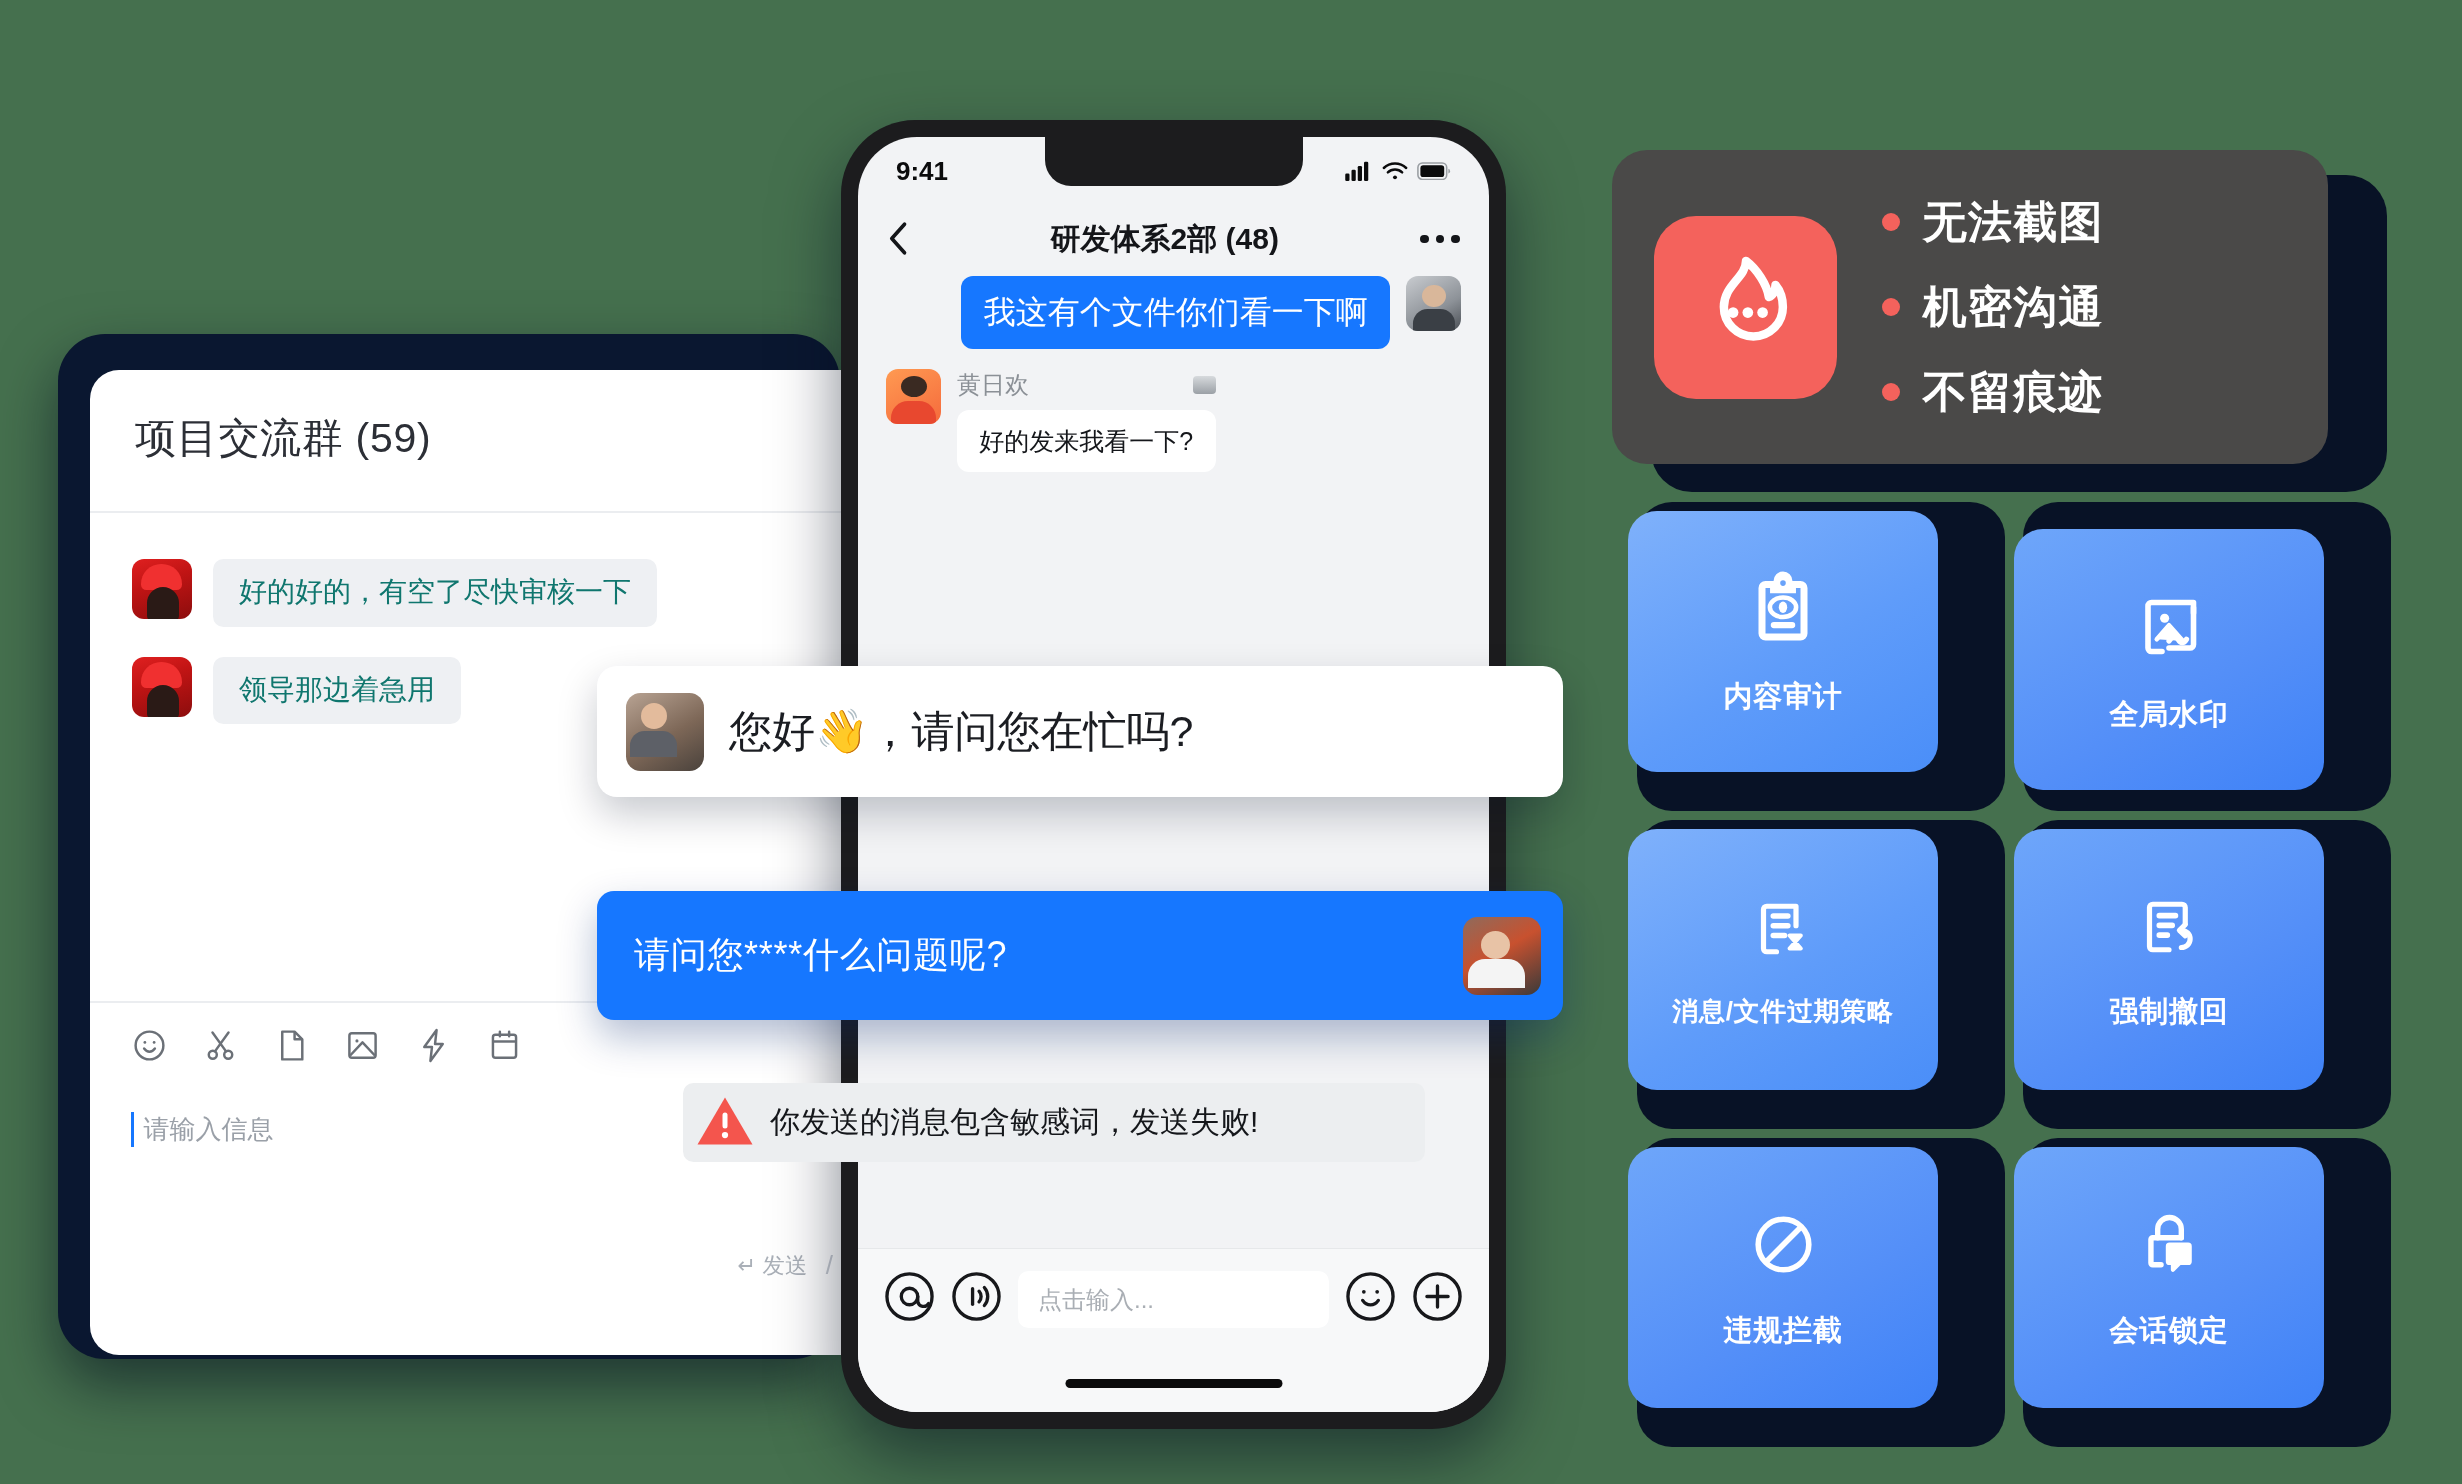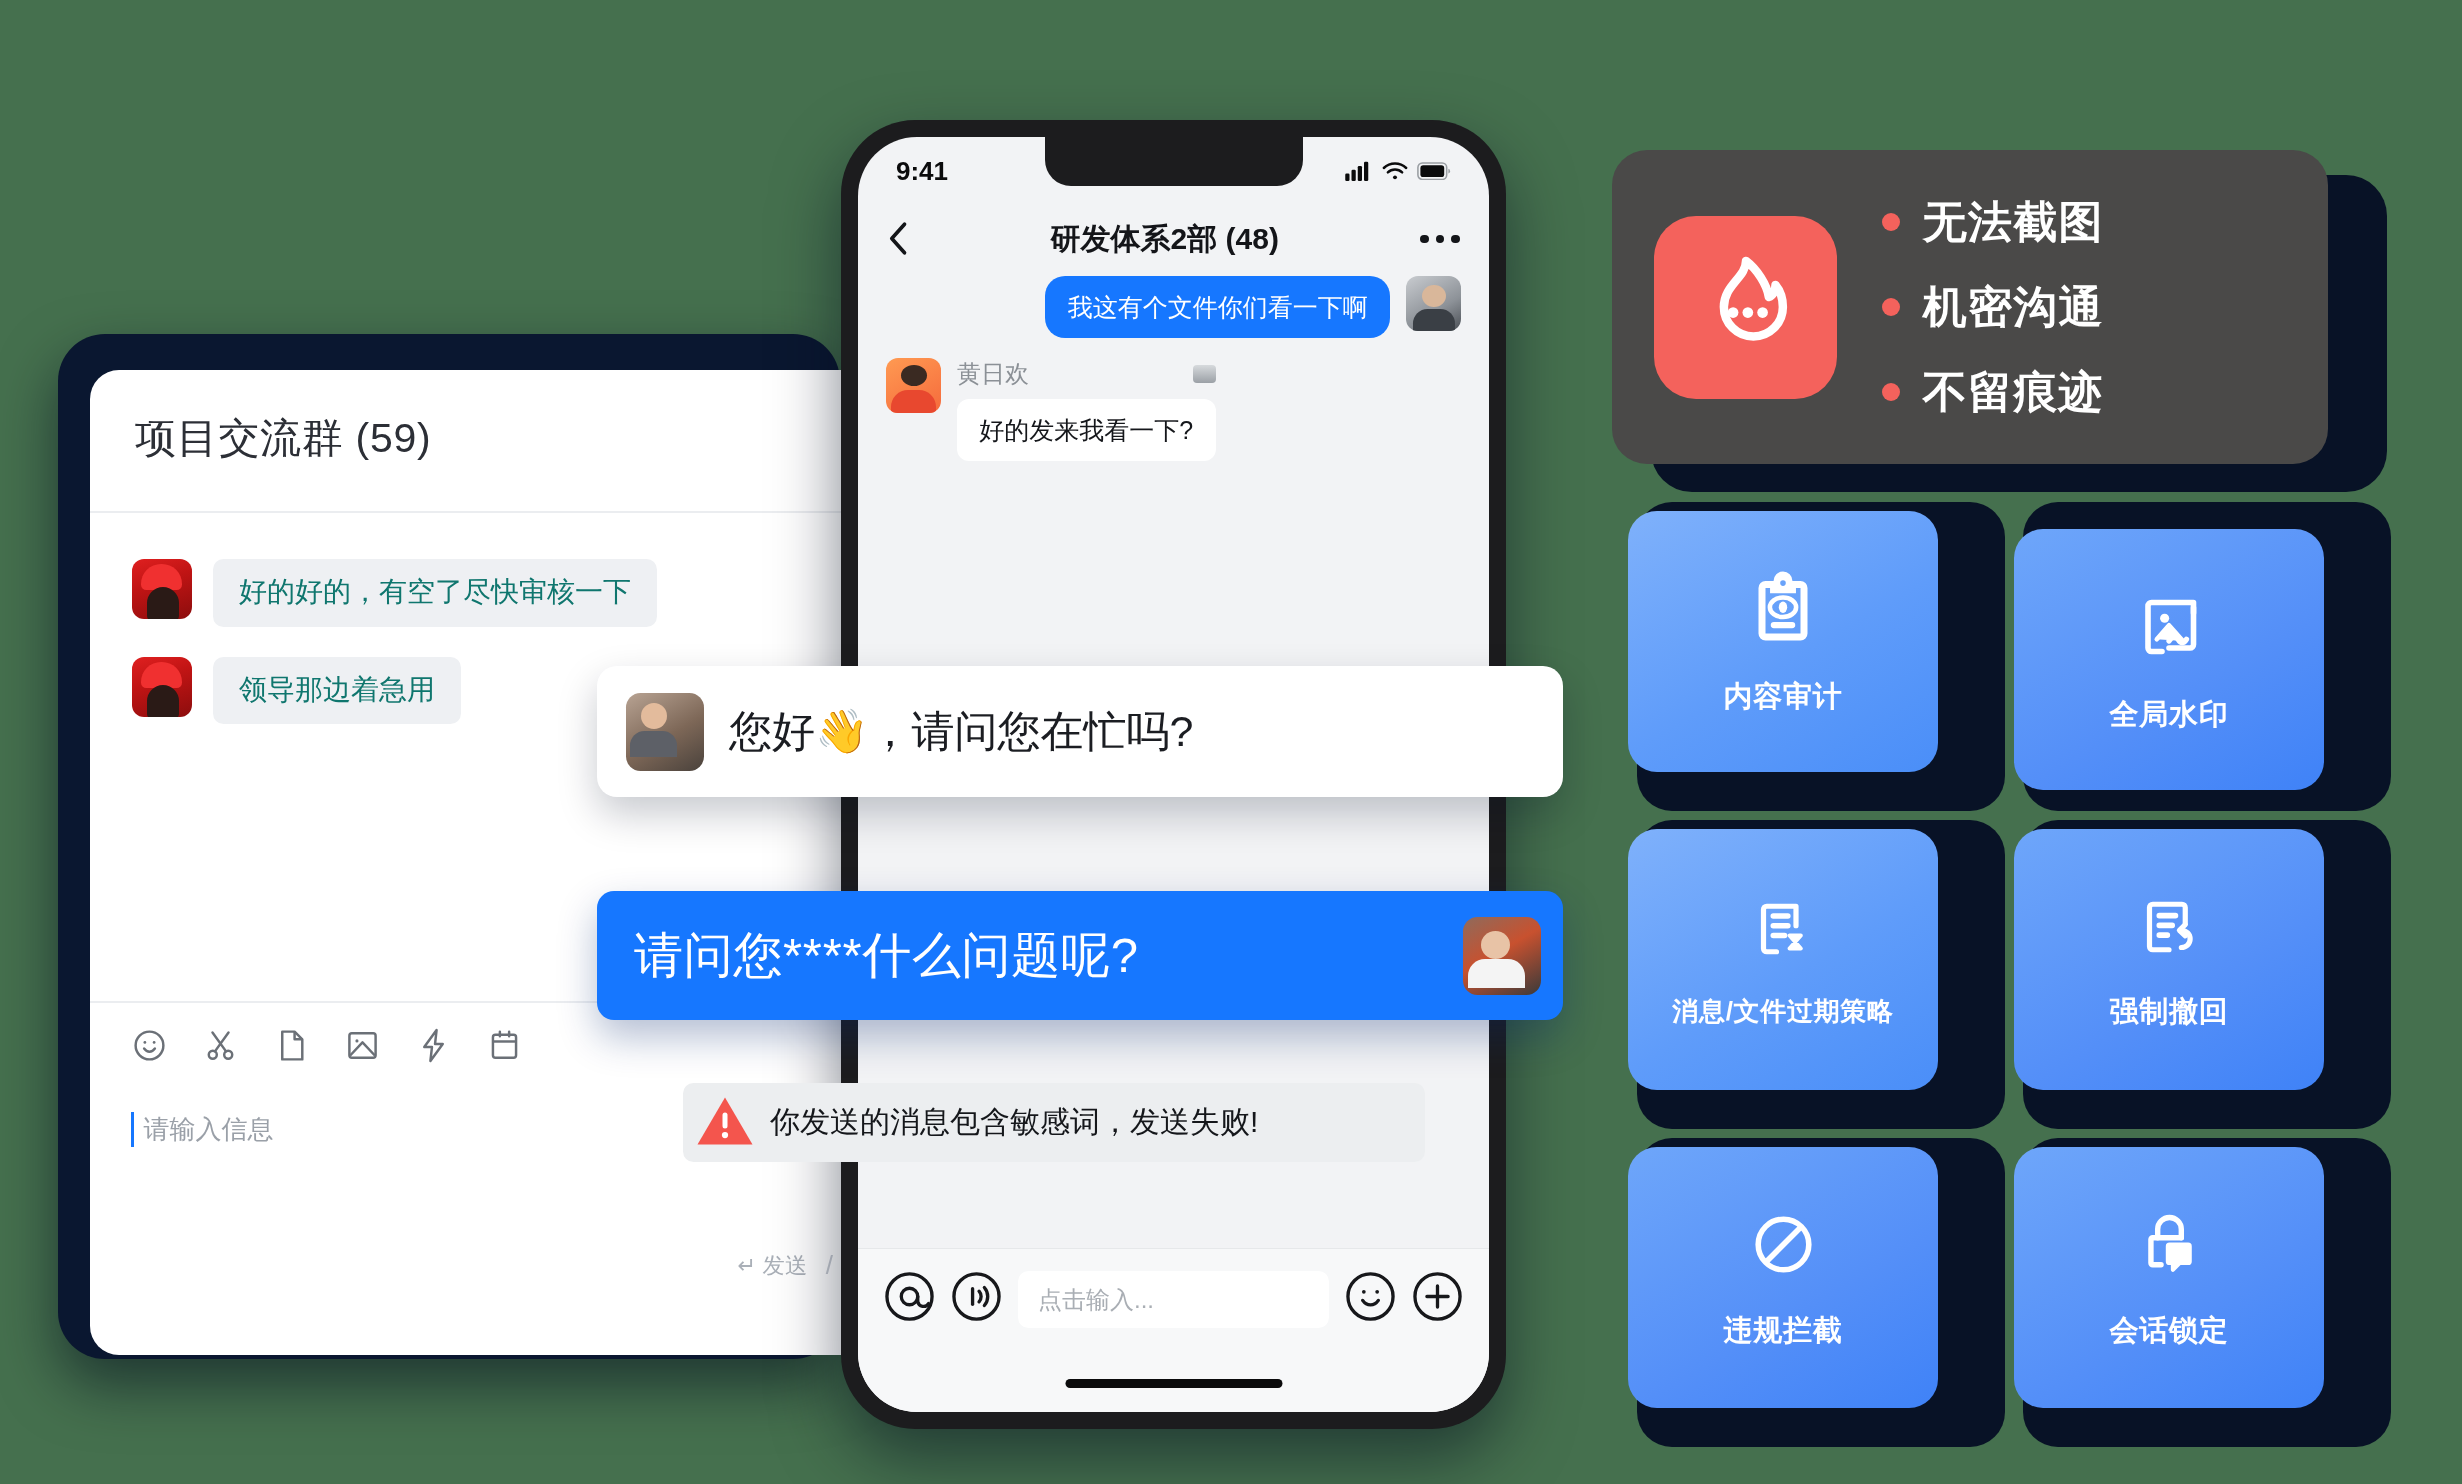--- a/index.html
+++ b/index.html
@@ -93,22 +93,22 @@
     display:flex;align-items:center;justify-content:space-between;
     padding:0 29px;box-sizing:border-box;
   }
   .nav-title{font-size:30px;font-weight:bold;color:#141519;}
   .dots{display:flex;gap:7.2px;}
   .dots i{width:8.5px;height:8.5px;border-radius:50%;background:#141519;display:block;}
 
   .ph-msgs{position:absolute;top:139px;left:0;right:0;padding:0 28px;box-sizing:border-box;}
   .ph-out{display:flex;justify-content:flex-end;align-items:flex-start;gap:16px;}
   .ph-out .bub{
-    background:#1677ff;color:#fff;border-radius:20px;padding:14.5px 22.3px;
-    font-size:25px;white-space:nowrap;
+    background:#1677ff;color:#fff;border-radius:12px;padding:14.5px 22.3px;
+    font-size:32px;white-space:nowrap;
   }
   .ph-av{width:55px;height:55px;border-radius:12px;flex:0 0 auto;overflow:hidden;position:relative;}
   .av-man{background:linear-gradient(150deg,#c9ccd0,#8d9298 60%,#4a4f55);}
   .av-man::before{content:"";position:absolute;left:16px;top:9.2px;width:24px;height:22.3px;border-radius:50%;background:#d9b79a;}
   .av-man::after{content:"";position:absolute;left:6.6px;top:33px;width:42px;height:26px;border-radius:14.5px 14.5px 0 0;background:#3a3f45;}
   .av-sun{background:linear-gradient(150deg,#ff9a52,#f56a3c);}
   .av-sun::before{content:"";position:absolute;left:14.5px;top:6.6px;width:26px;height:21px;border-radius:50%;background:#3a2a22;}
   .av-sun::after{content:"";position:absolute;left:5.3px;top:32px;width:45px;height:28px;border-radius:17px 17px 0 0;background:#e8482f;}
   .av-graf{background:linear-gradient(150deg,#8e6b5c,#c8512f 45%,#3a3a3a);}
   .av-graf::before{content:"";position:absolute;left:18.4px;top:14.5px;width:29px;height:28px;border-radius:50%;background:#e8c3a6;}
@@ -154,21 +154,21 @@
   .float-white .txt{font-size:43px;color:#1b1d22;white-space:nowrap;}
 
   .float-blue{
     position:absolute;left:597px;top:891px;width:966px;height:129px;
     background:#1677ff;border-radius:17px;
     box-shadow:0 17px 39px rgba(6,40,110,.3);
     display:flex;align-items:center;justify-content:space-between;
     padding:0 22.3px 0 37px;box-sizing:border-box;
     z-index:40;
   }
-  .float-blue .txt{font-size:49px;color:#fff;white-space:nowrap;letter-spacing:0.7px;}
+  .float-blue .txt{font-size:36px;color:#fff;white-space:nowrap;letter-spacing:0.7px;}
 
   .float-warn{
     position:absolute;left:683px;top:1083px;width:742px;height:79px;
     background:#eceef0;border-radius:10.5px;
     display:flex;align-items:center;padding:0 29px;box-sizing:border-box;
     z-index:40;
   }
   .float-warn .txt{font-size:30px;color:#15171b;white-space:nowrap;}
   .warn-icon{
     position:absolute;left:695px;top:1091px;width:60px;height:60px;z-index:41;

